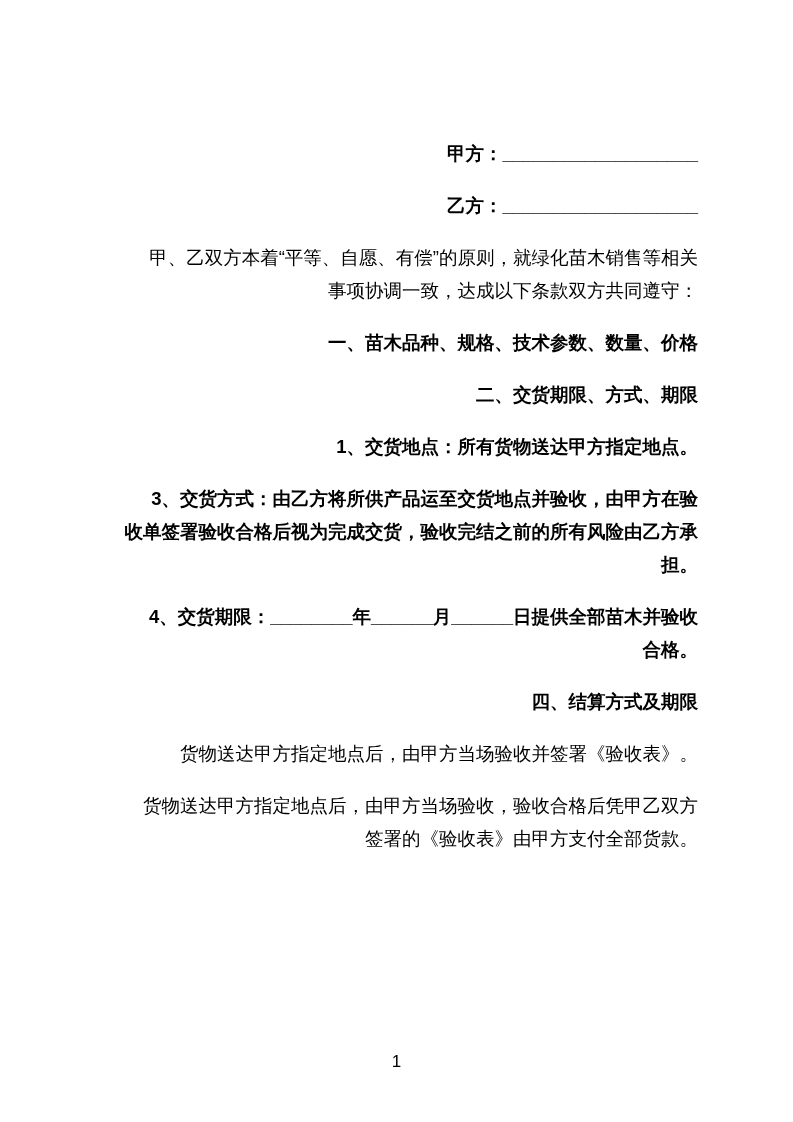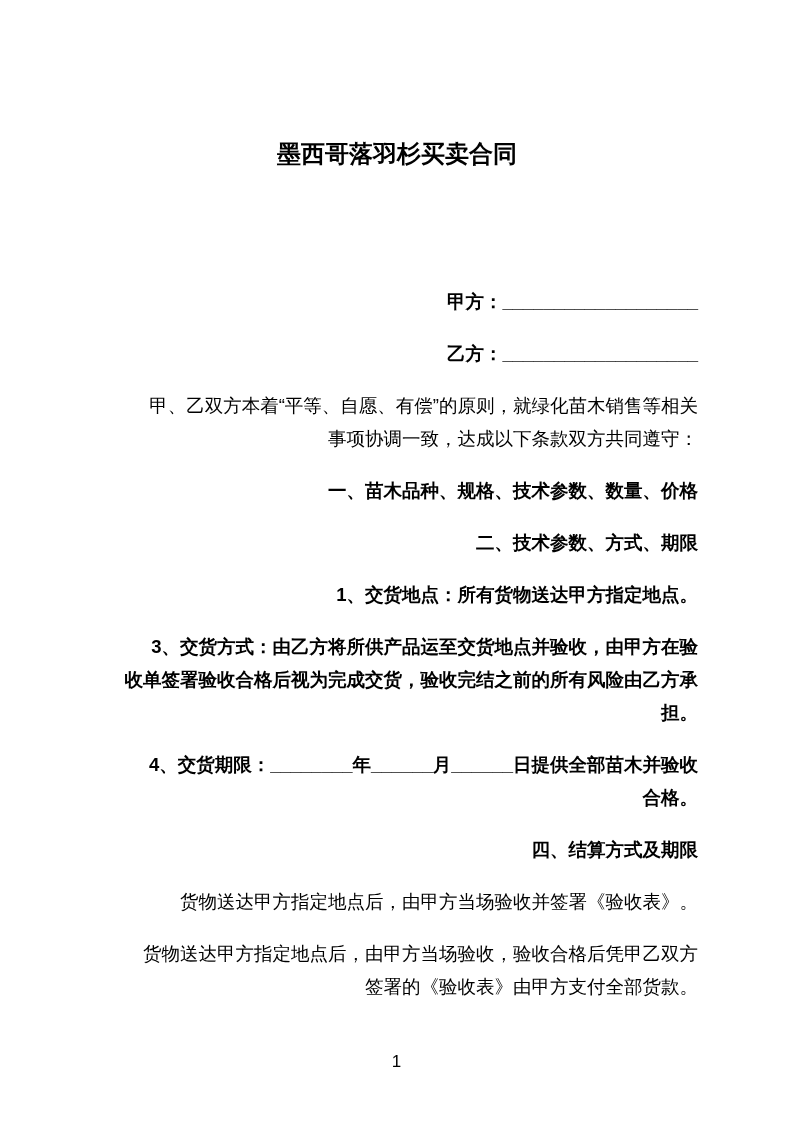--- a/index.html
+++ b/index.html
@@ -52,31 +52,30 @@
     line-height: 20px;
     color: #000000;
   }
 </style>
 </head>
 <body>
 
 <div class="page">
   <div class="content">
 
-    <h1 class="doc-title">墨西哥落羽杉买卖合同</h1>
 
     <p class="para indent bold"><span>甲方：</span><span class="blank">___________________</span></p>
 
     <p class="para indent bold"><span>乙方：</span><span class="blank">___________________</span></p>
 
     <p class="para indent">甲、乙双方本着“平等、自愿、有偿”的原则，就绿化苗木销售等相关事项协调一致，达成以下条款双方共同遵守：</p>
 
     <p class="para indent bold">一、苗木品种、规格、技术参数、数量、价格</p>
 
-    <p class="para indent bold">二、技术参数、方式、期限</p>
+    <p class="para indent bold">二、交货期限、方式、期限</p>
 
     <p class="para indent bold">1、交货地点：所有货物送达甲方指定地点。</p>
 
     <p class="para indent bold">3、交货方式：由乙方将所供产品运至交货地点并验收，由甲方在验收单签署验收合格后视为完成交货，验收完结之前的所有风险由乙方承担。</p>
 
     <p class="para indent bold"><span>4、交货期限：</span><span class="blank">________</span><span>年</span><span class="blank">______</span><span>月</span><span class="blank">______</span><span>日提供全部苗木并验收合格。</span></p>
 
 
     <p class="para indent bold">四、结算方式及期限</p>
 

